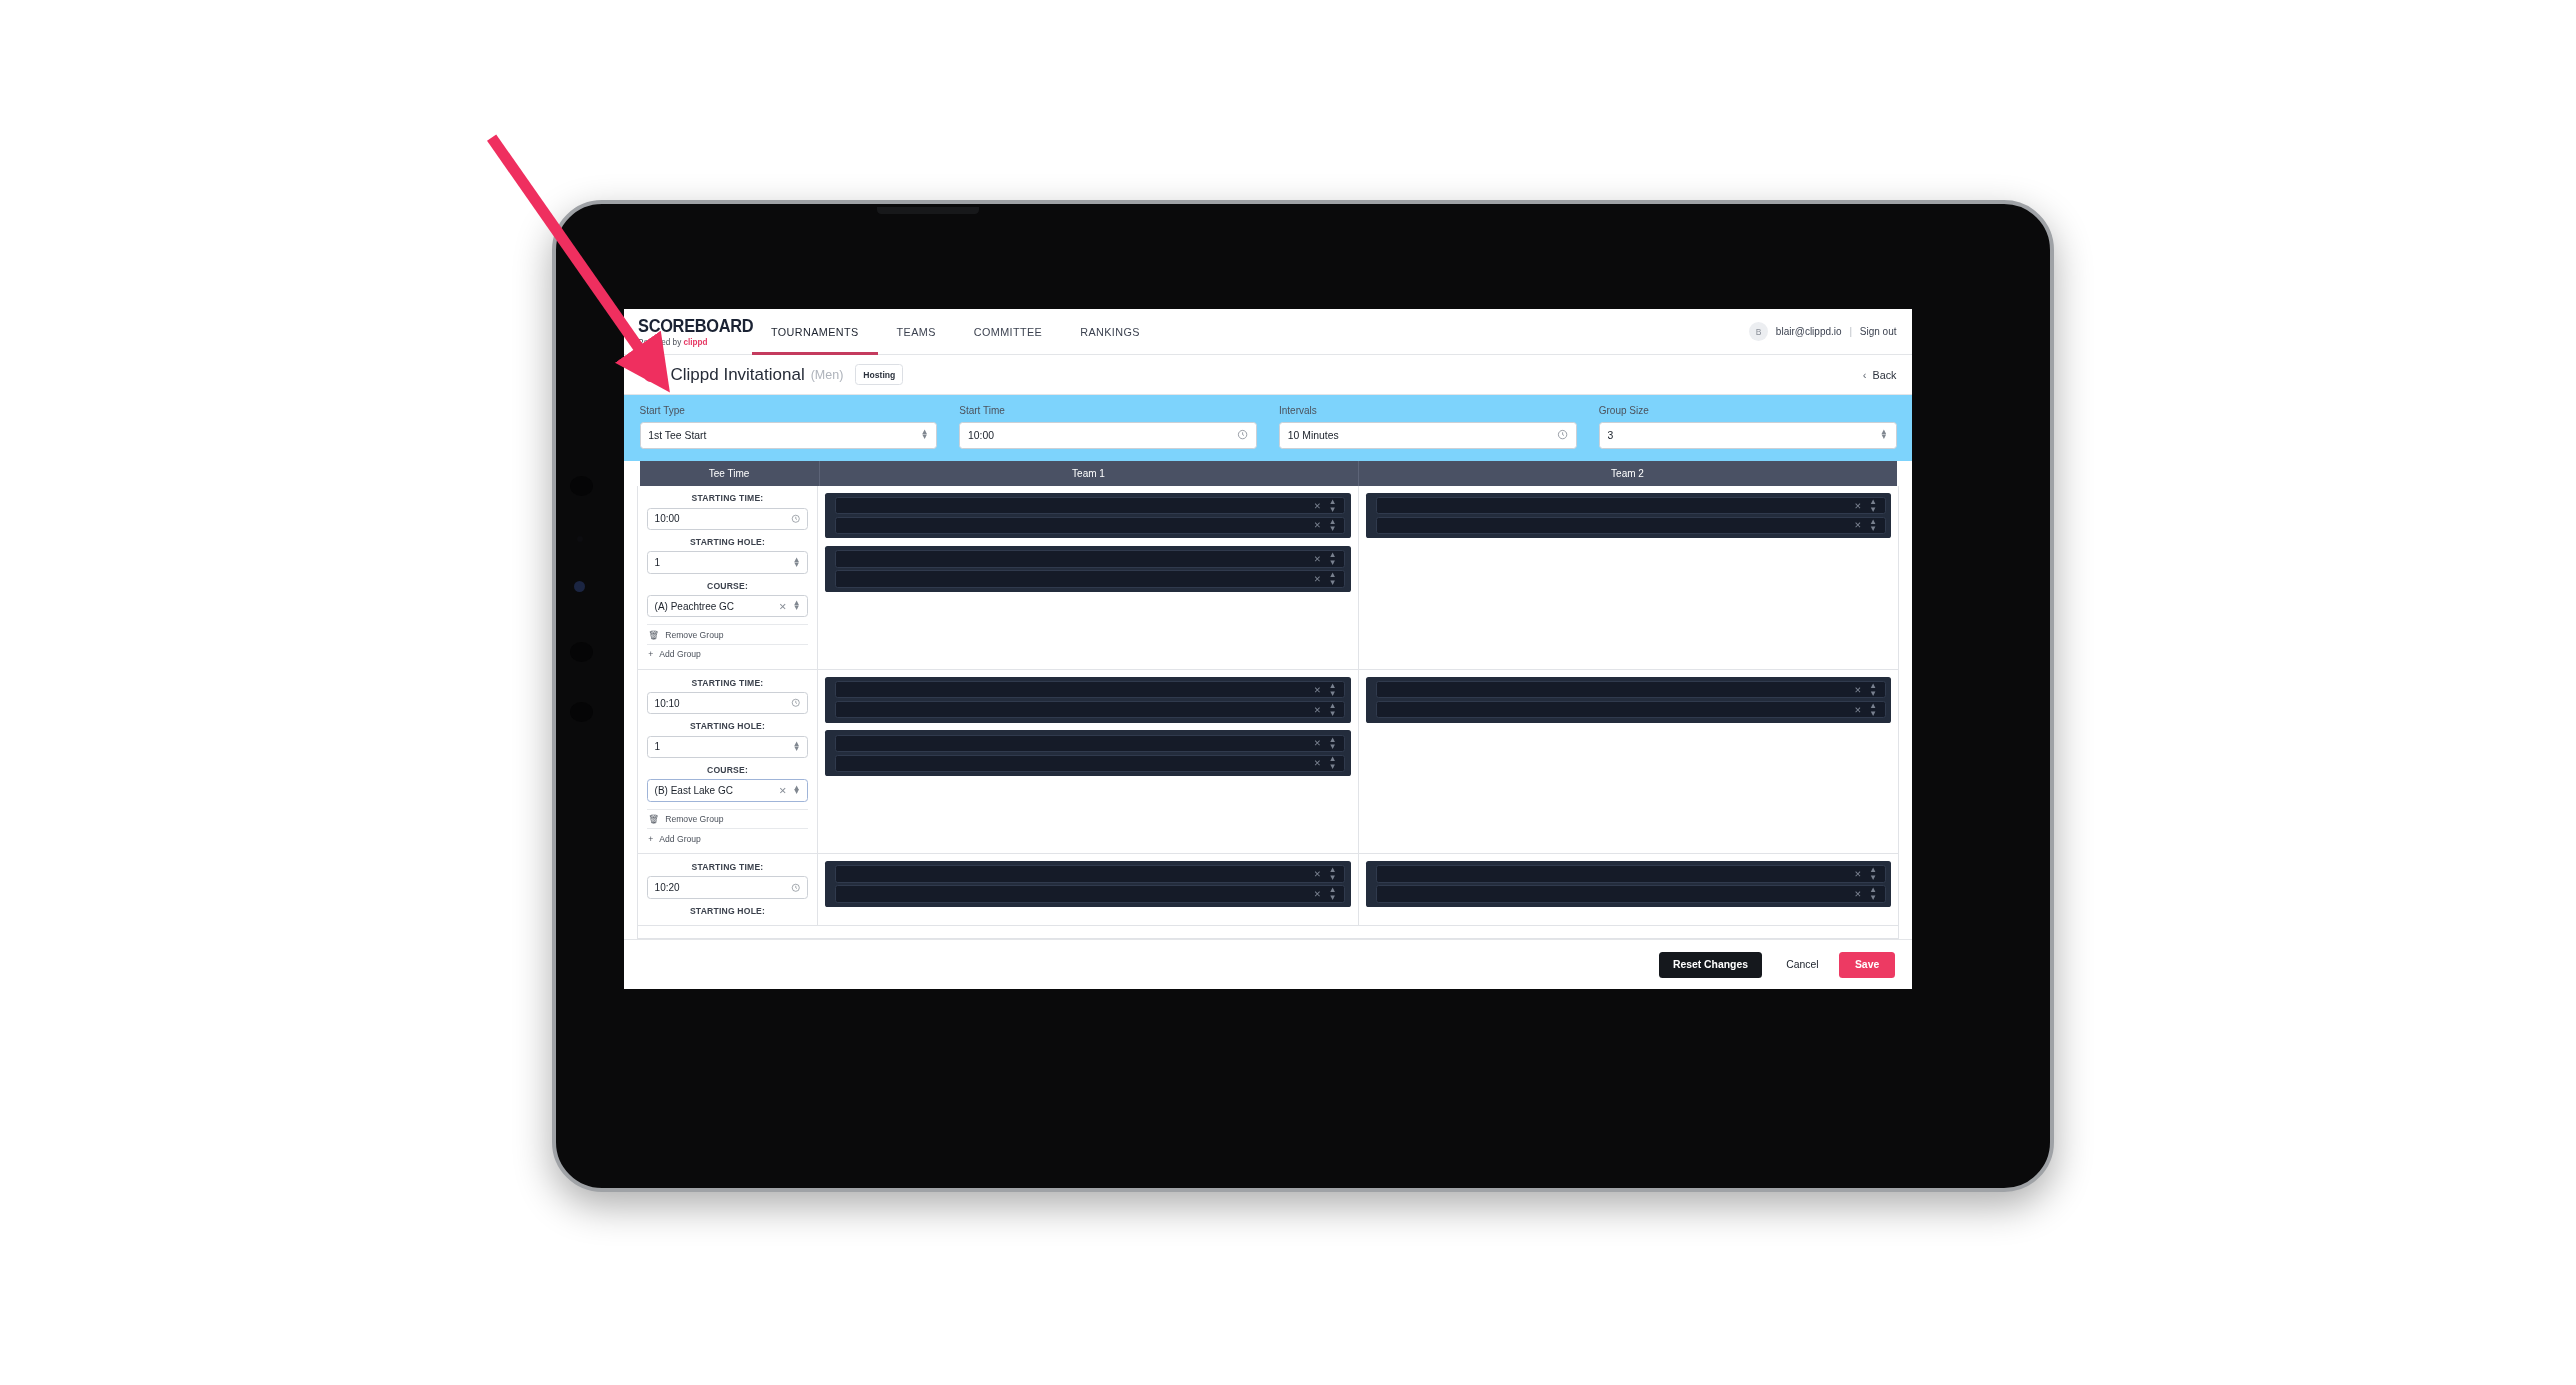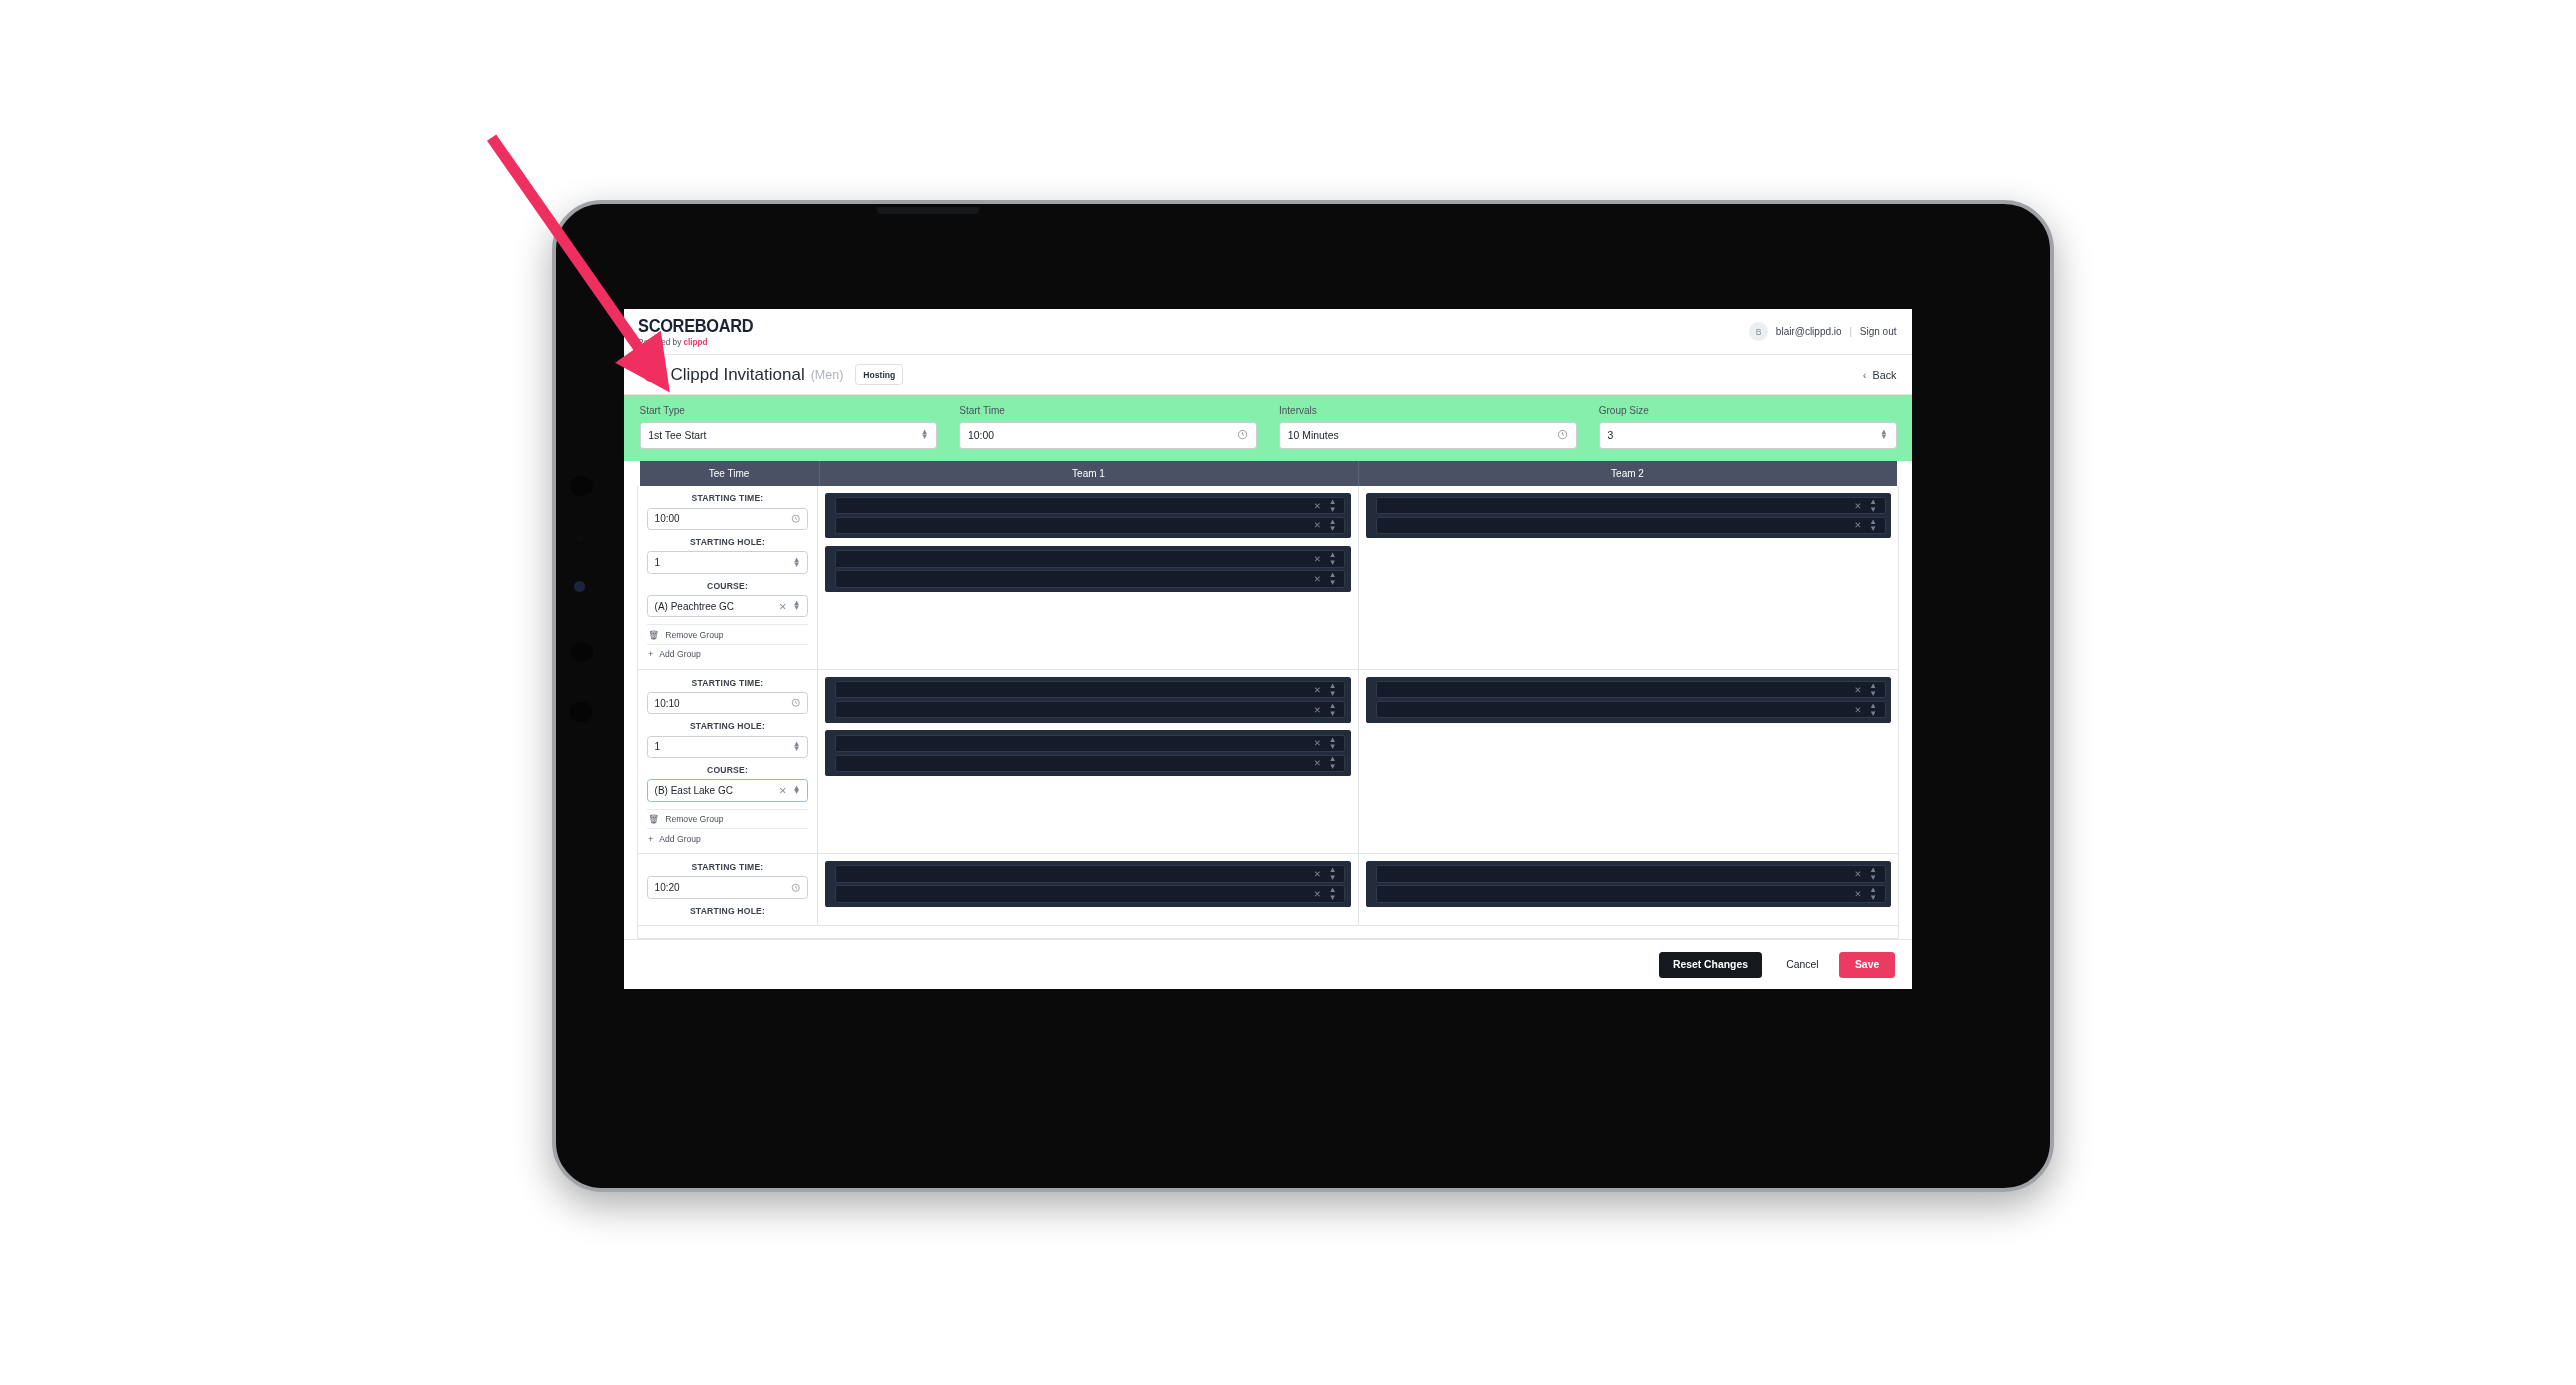--- a/index.html
+++ b/index.html
@@ -87,21 +87,21 @@
   .crumb-sub { font-size: 12.5px; color:#aeb3bb; margin-left: 6px; }
   .badge-host {
     margin-left: 12px; border:0.9px solid #dcdfe4; border-radius:3.5px; background:#fff;
     font-size: 8.6px; font-weight: 700; color:#2b313c; padding: 4.3px 7px;
   }
   .back-btn { margin-left:auto; display:flex; align-items:center; gap:6px; font-size:10.8px; color:#2b313c; cursor:pointer; }
   .back-chev { font-size: 11.2px; color:#636a75; }
 
   
   .controls {
-    display:flex; gap: 22px; padding: 10.4px 15.5px 12px 15.5px; background:#86efac; flex:0 0 auto;
+    display:flex; gap: 22px; padding: 10.4px 15.5px 12px 15.5px; background:#7dd3fc; flex:0 0 auto;
   }
   .ctrl { flex: 1 1 0; min-width: 0; }
   .ctrl-label { font-size: 10px; color:#4c5man; color:#4c525c; margin-bottom: 5.2px; }
   .ctrl-box {
     height: 27px; border:0.9px solid #ccd0d6; border-radius:3.5px; background:#fff;
     display:flex; align-items:center; padding: 0 7.8px; font-size: 10.4px; color:#20262f;
   }
   .ctrl-box .val { flex:1; overflow:hidden; white-space:nowrap; text-overflow:ellipsis; }
   .ic { color:#808790; display:flex; align-items:center; }
 
@@ -173,20 +173,26 @@
     <div class="bezel-dot bd3"></div>
     <div class="bezel-dot bd4"></div>
     <div class="bezel-dot bd5"></div>
 
     <div class="screen">
 
       <div class="topnav">
         <div class="logo-wrap">
           <div class="logo-main">SCOREBOARD</div>
           <div class="logo-sub"><span>Powered by </span><span class="pink">clippd</span></div>
+        </div>
+        <div class="navtabs">
+          <div class="navtab active">TOURNAMENTS</div>
+          <div class="navtab">TEAMS</div>
+          <div class="navtab">COMMITTEE</div>
+          <div class="navtab">RANKINGS</div>
         </div>
         <div class="nav-right">
           <div class="avatar">B</div>
           <span>blair@clippd.io</span>
           <span class="nav-sep">|</span>
           <span class="signout">Sign out</span>
         </div>
       </div>
 
       <div class="crumbbar">

